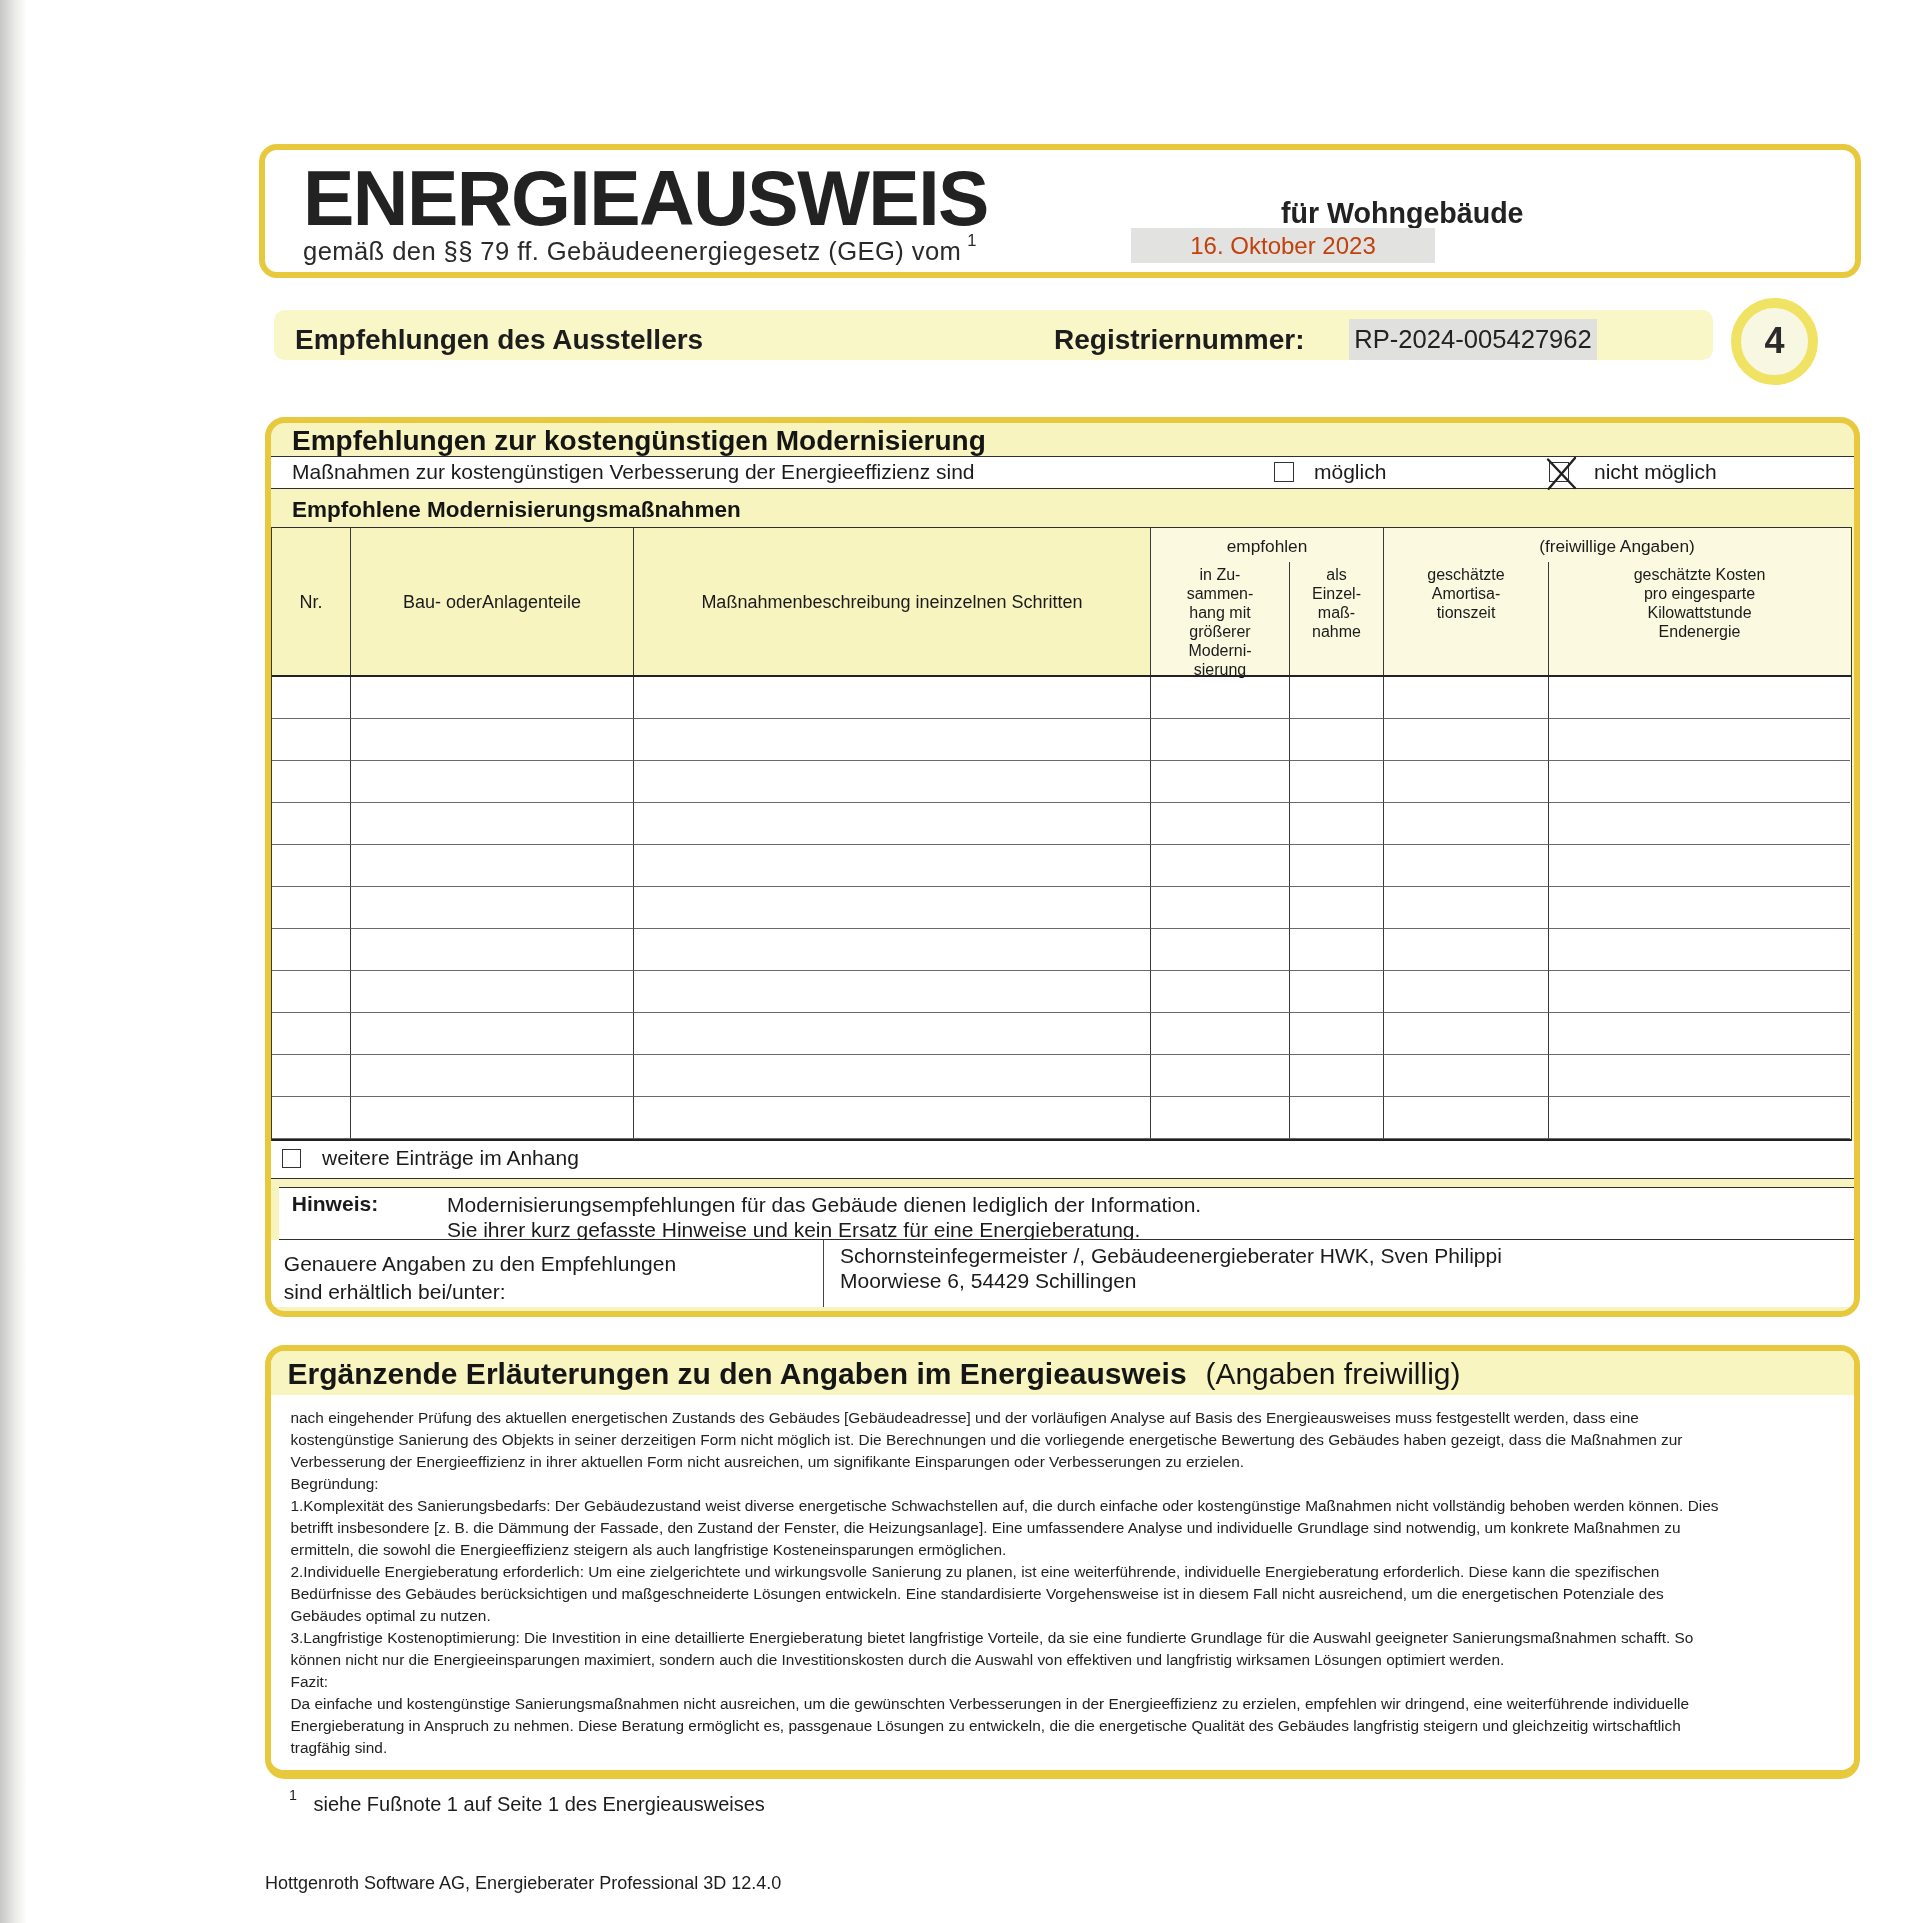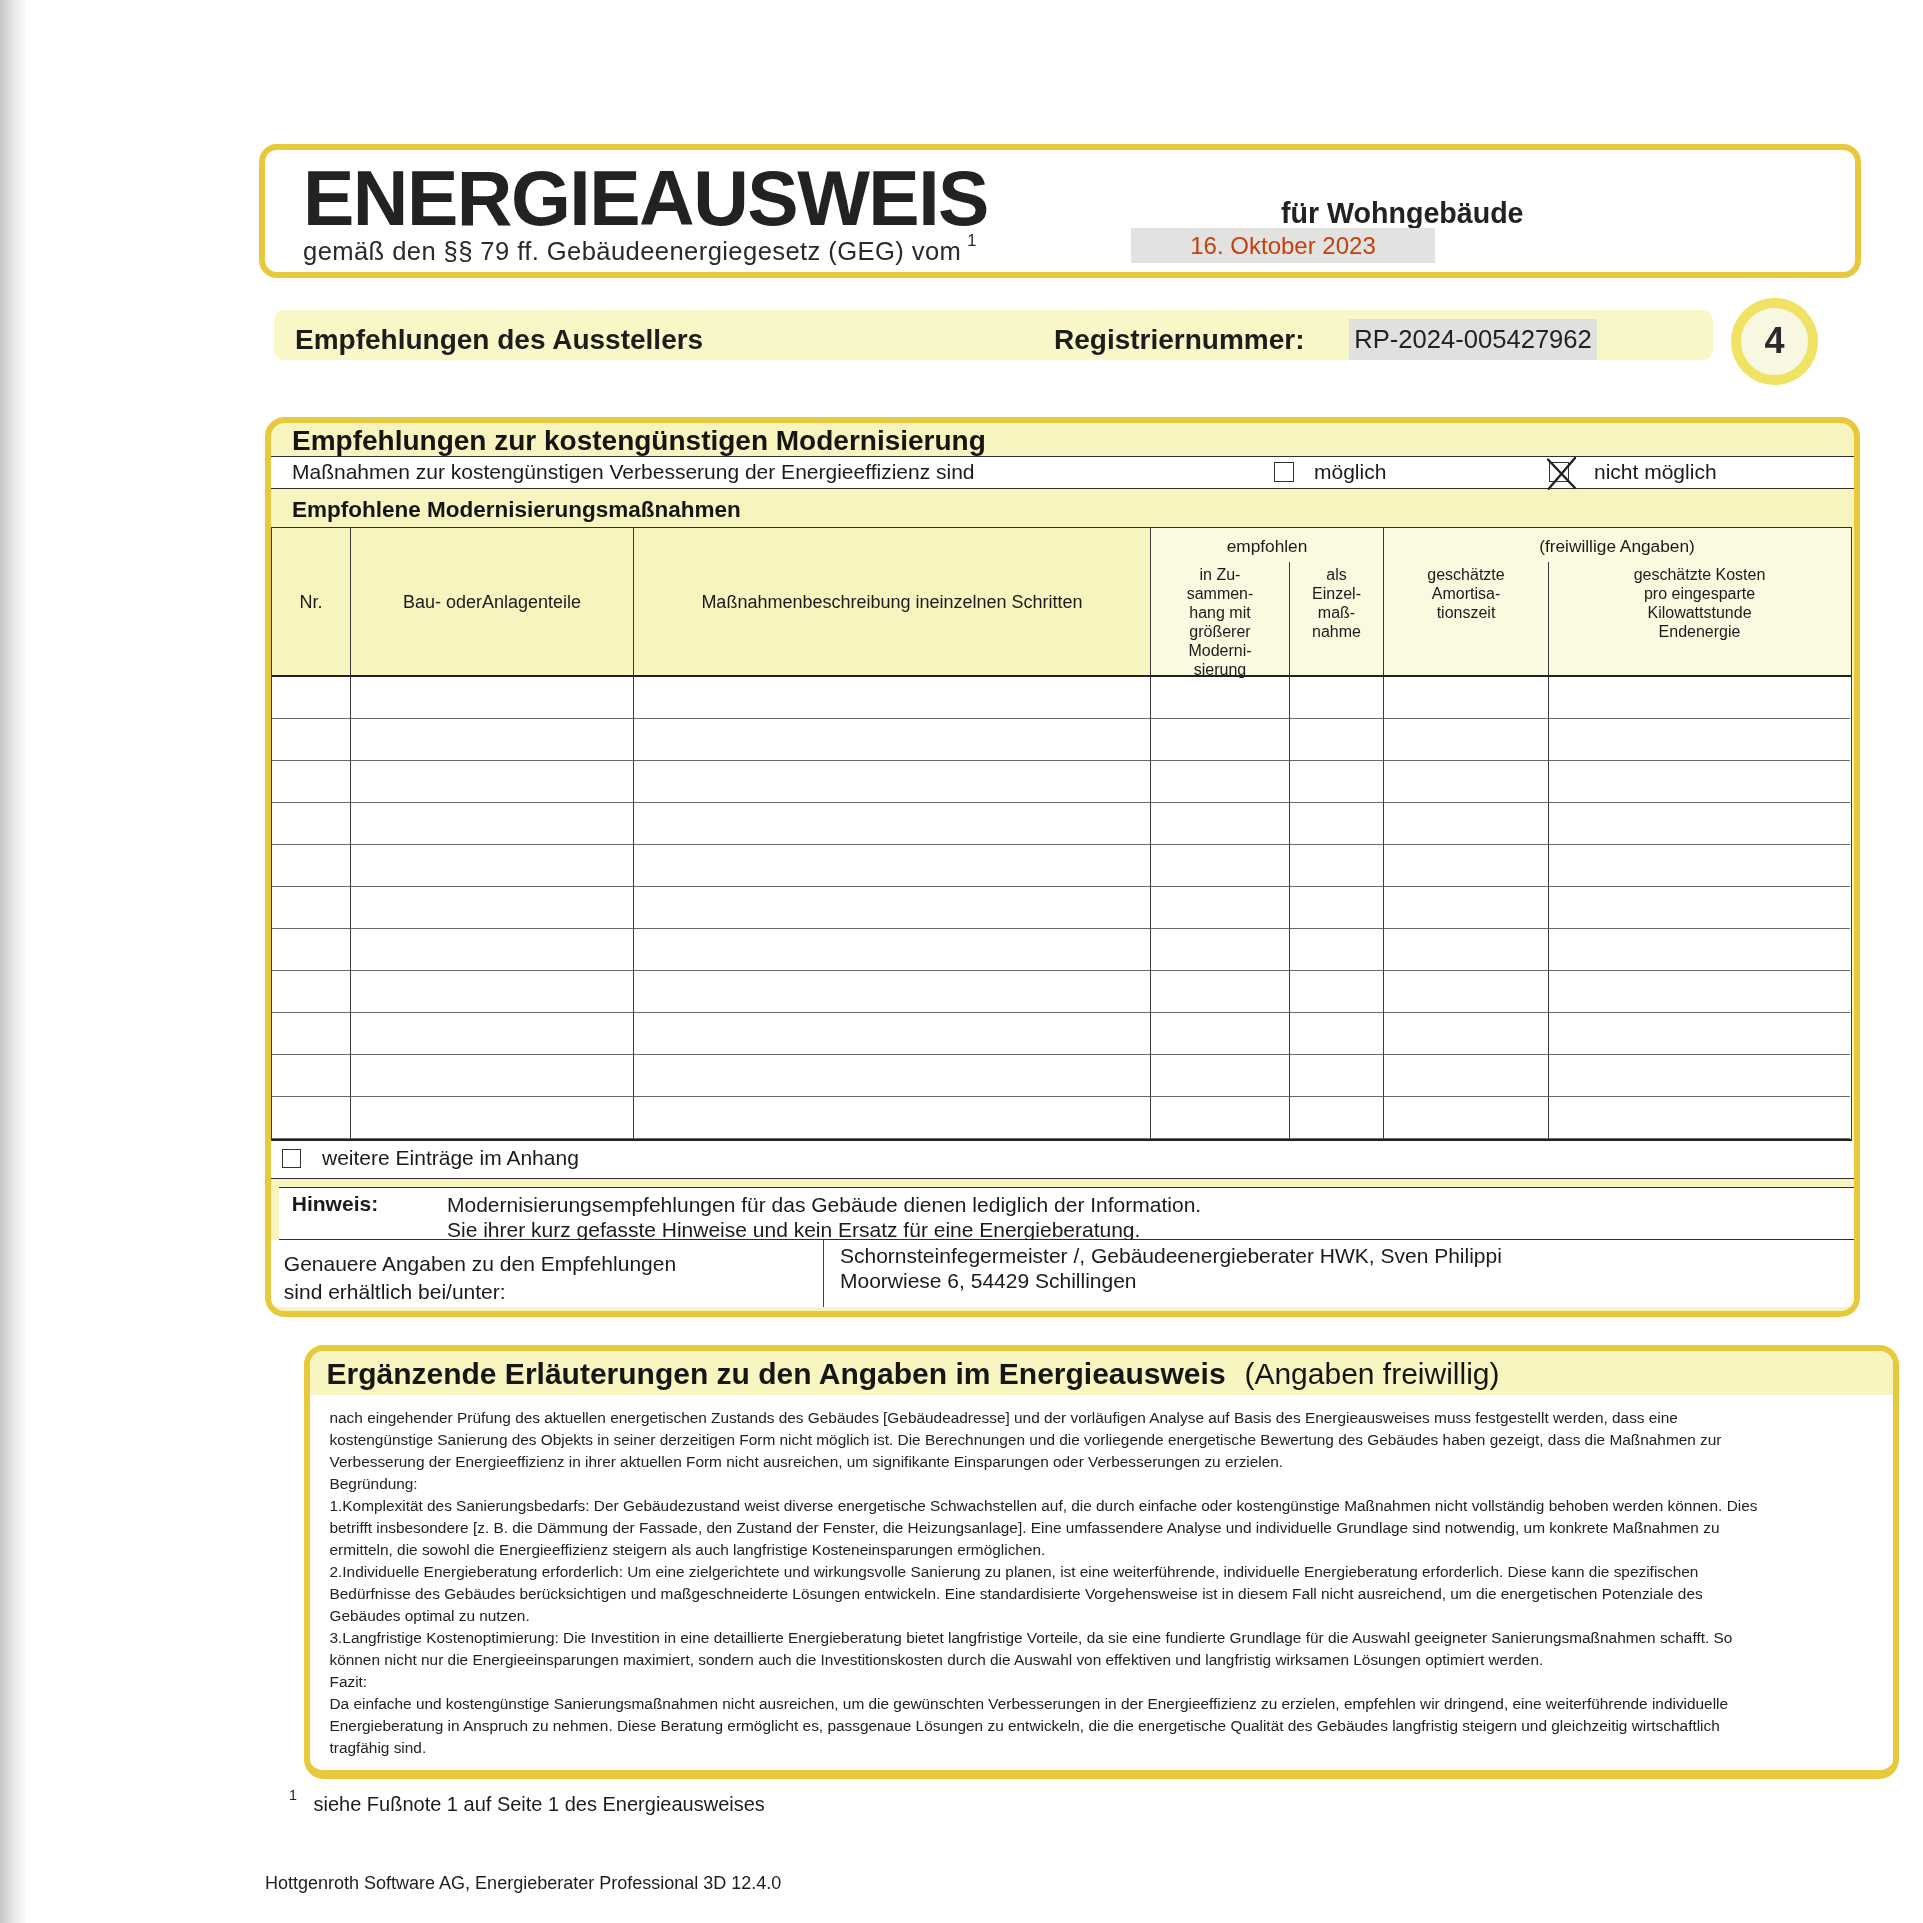--- a/index.html
+++ b/index.html
@@ -118,21 +118,21 @@
   .b1-details .det-label { position:absolute; left:12.8px; top:10.5px; width:526px; }
   .b1-details .det-label .line { height:28px; line-height:28px; }
   .b1-details .det-divider { position:absolute; left:552px; top:0; width:0; height:67px; border-left:1.5px solid #444; }
   .b1-details .det-value { position:absolute; left:569px; top:3px; }
   .b1-details .det-value .line { height:25.6px; line-height:25.6px; }
 
   
   .box2 {
     position:absolute; left:265px; top:1345px; width:1595px; height:434px;
     border:6.8px solid #e8c93e; border-bottom-width:9.8px; border-radius:19.5px;
-    background:#ffffff; overflow:hidden;margin-left:39px;
+    background:#ffffff; overflow:hidden;
   }
   .b2-heading { height:44px; background:#f8f5c1; padding:6px 0 0 16.5px; font-size:30px; color:#161616; }
   .b2-heading .b2-h-main { font-weight:bold; }
   .b2-heading .b2-h-suffix { font-weight:normal; margin-left:10.5px; }
   .b2-body { padding:12px 0 0 19.5px; }
   .b2-body .line { height:22px; line-height:22px; font-size:15.4px; white-space:nowrap; color:#222; }
 
   
   .footnote { position:absolute; left:289px; top:1787px; font-size:20px; color:#1d1d1d; }
   .footnote sup { font-size:14.3px; vertical-align:10.5px; margin-right:16.5px; }

